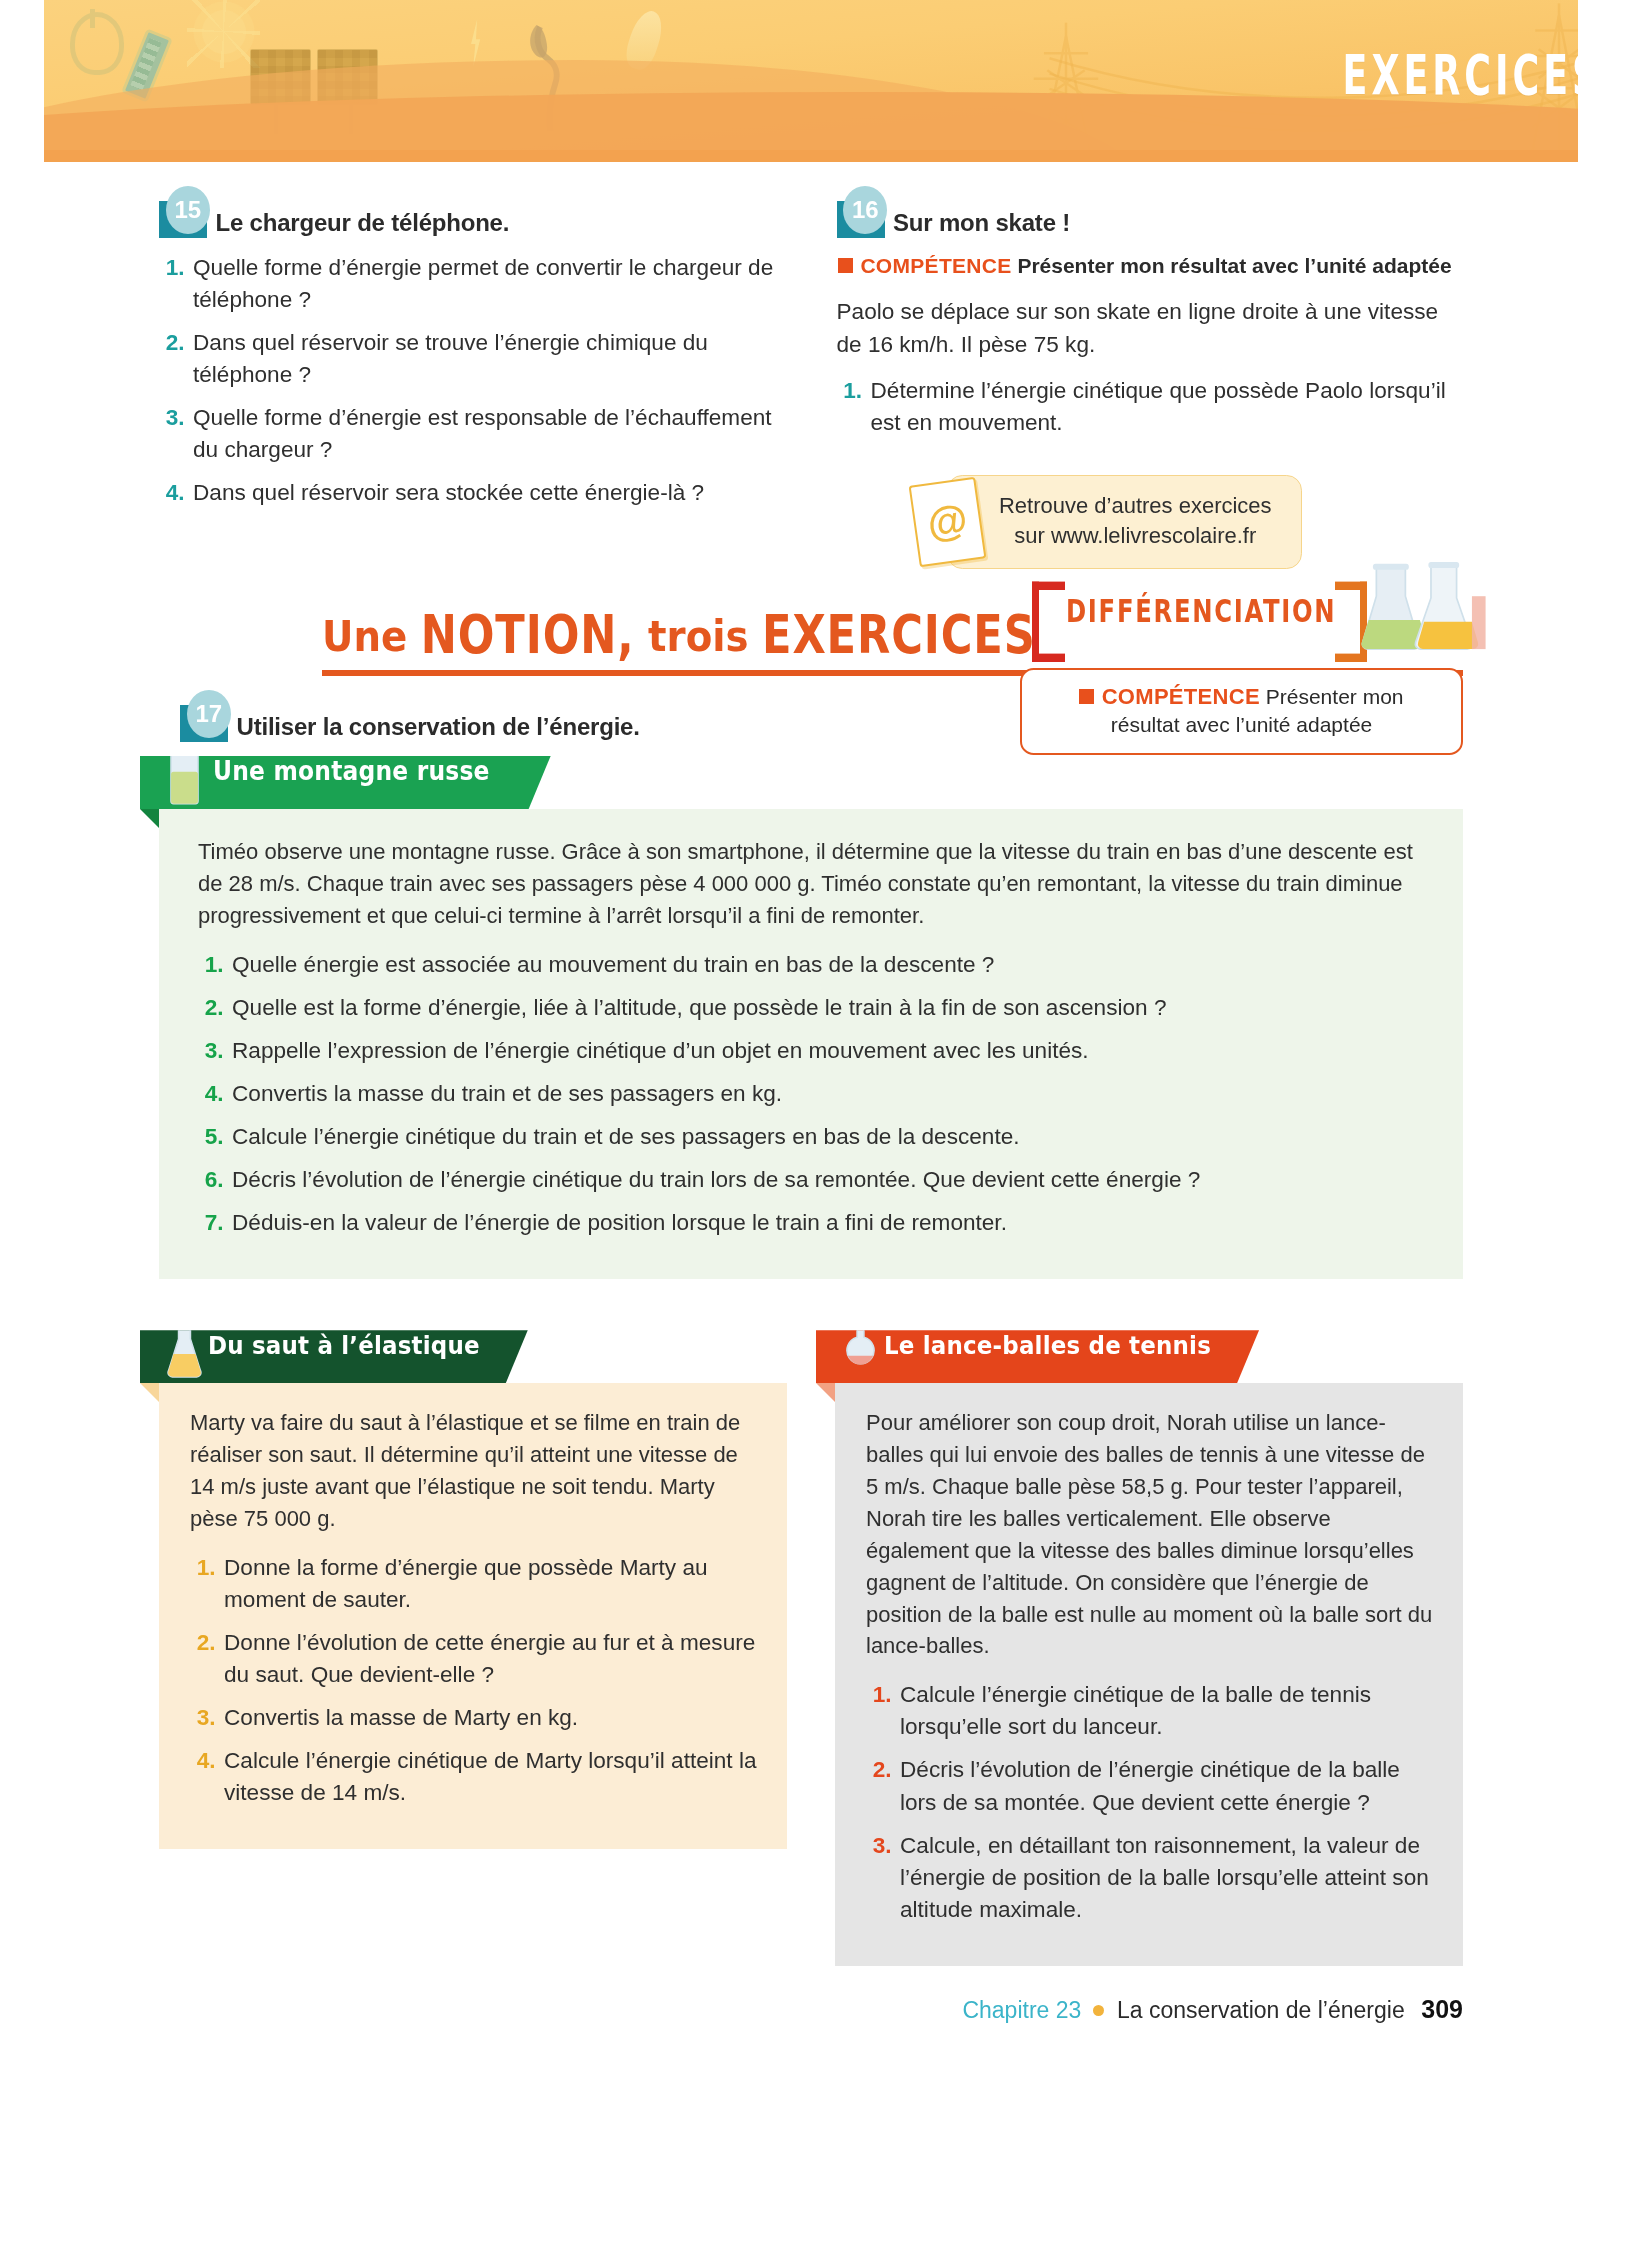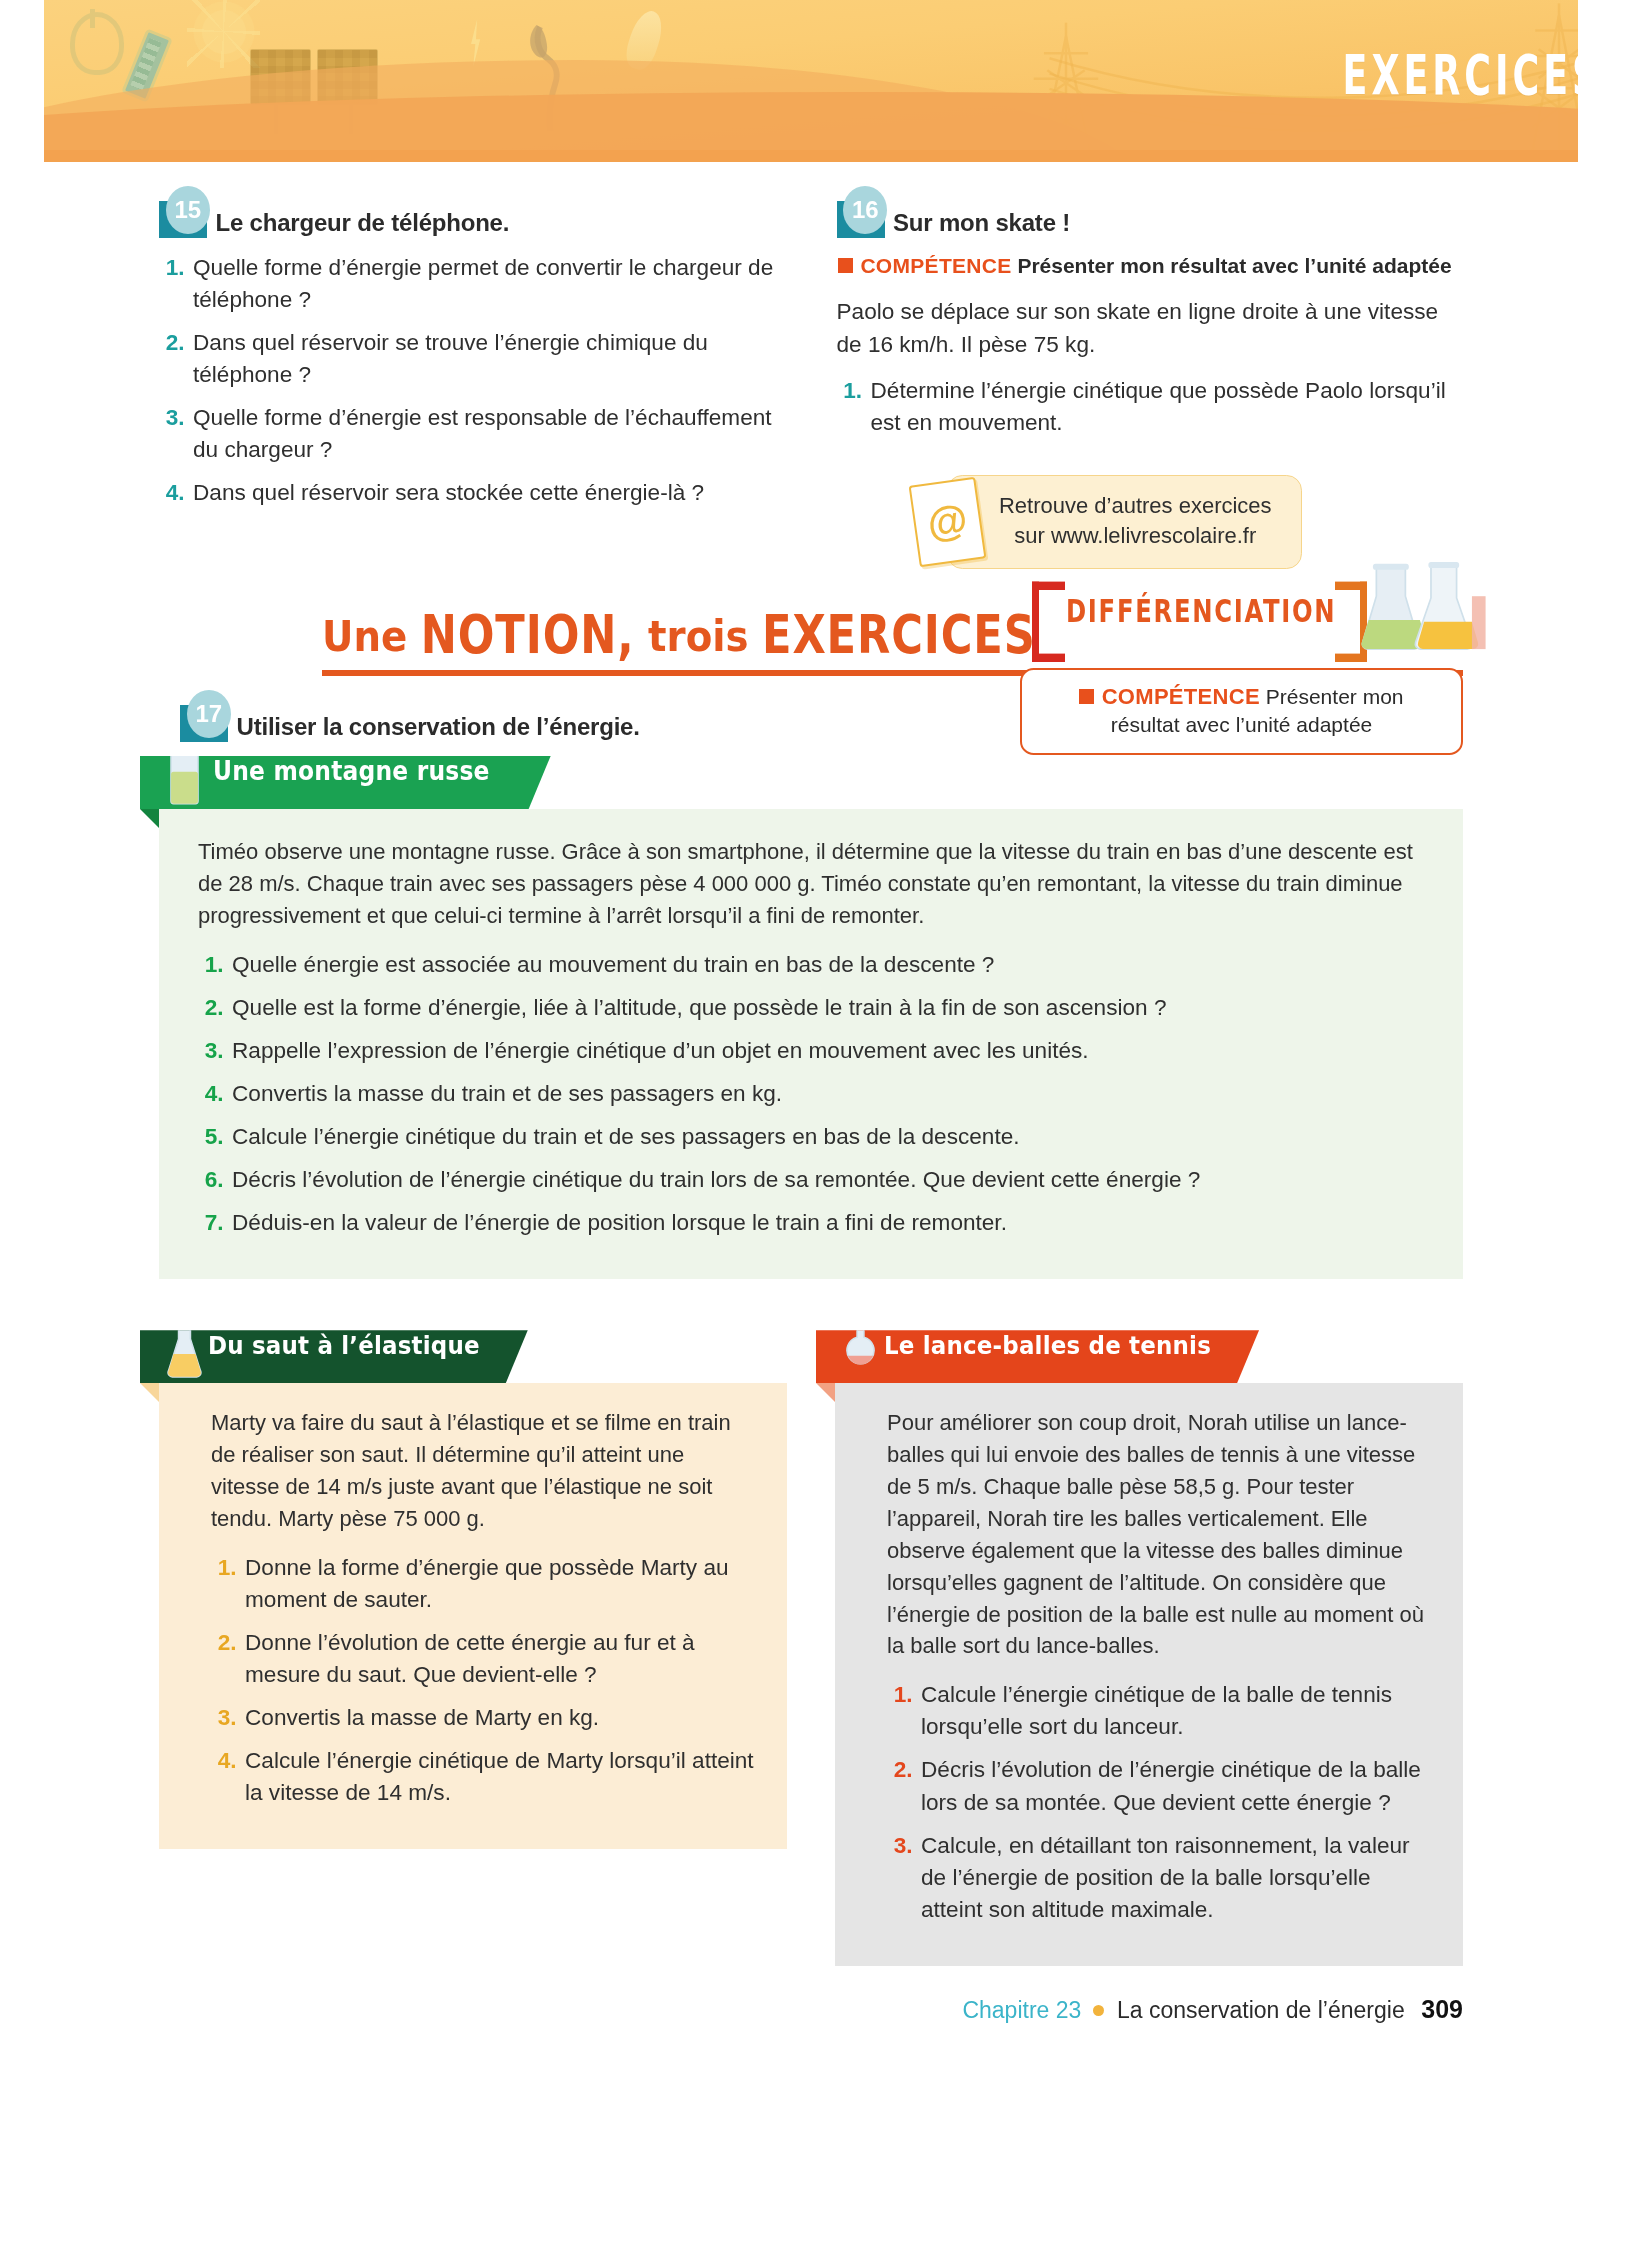--- a/index.html
+++ b/index.html
@@ -350,21 +350,21 @@
   .card-red .card-tab{background:#e4451b;}
   .card-red .card-body{background:#e5e5e5;}
   .card-red .card-fold{border-width:0 19px 19px 0;border-color:transparent #f2a183 transparent transparent;}
 
   .two-cards{
     display:flex;
     gap:48px;
     margin-top:46px;
   }
   .two-cards .card{flex:1;min-width:0;}
-  .two-cards .card-body{padding:24px 29px 29px 52px;}
+  .two-cards .card-body{padding:24px 29px 29px 31px;}
   .two-cards .card-tab{font-size:25.5px;padding:0 48px 0 68px;}
 
   
   .footer{
     margin-top:29px;
     padding:0 115px 34px 115px;
     text-align:right;
     font-size:23px;
   }
   .footer .chap{color:#3bb4c9;font-weight:normal;}

